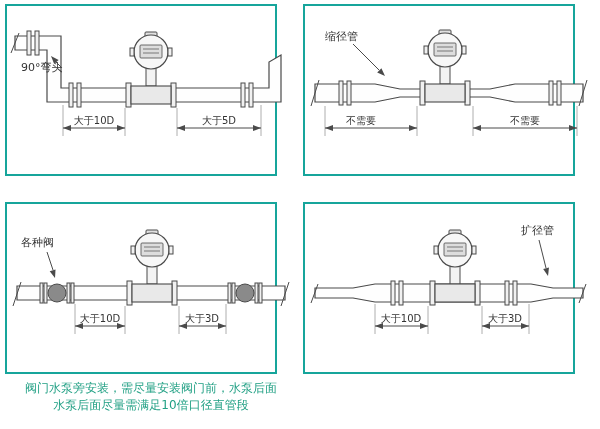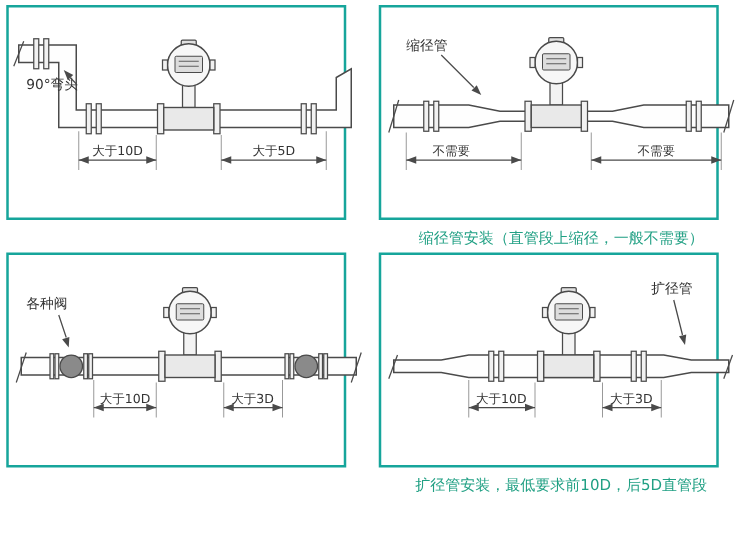--- a/index.html
+++ b/index.html
@@ -135,23 +135,20 @@
         <text class="dim-text" x="56" y="118">不需要</text>
 
         <line class="ext-line" x1="168" y1="100" x2="168" y2="130"></line>
         <line class="ext-line" x1="272" y1="100" x2="272" y2="130"></line>
         <line class="dim-line" x1="168" y1="122" x2="272" y2="122"></line>
         <polygon class="arrow" points="168,122 176,119 176,125"></polygon>
         <polygon class="arrow" points="272,122 264,119 264,125"></polygon>
         <text class="dim-text" x="220" y="118">不需要</text>
       </svg>
     </div>
-    <figcaption class="caption">
-      <div>缩径管安装（直管段上缩径，一般不需要）</div>
-    </figcaption>
   </figure>
 
   <figure class="cell">
     <div class="panel">
       <svg viewBox="0 0 288 168">
         <path class="pipe" d="M10,82 L278,82 L278,96 L10,96 Z"></path>
         <line class="pipe-break" x1="14" y1="78" x2="6" y2="102"></line>
         <line class="pipe-break" x1="282" y1="78" x2="274" y2="102"></line>
         <use href="#valvegroup" x="50" y="89"></use>
         <use href="#valvegroup" x="238" y="89"></use>
@@ -168,20 +165,24 @@
         <text class="dim-text" x="93" y="118">大于10D</text>
 
         <line class="ext-line" x1="172" y1="102" x2="172" y2="130"></line>
         <line class="ext-line" x1="219" y1="100" x2="219" y2="130"></line>
         <line class="dim-line" x1="172" y1="122" x2="219" y2="122"></line>
         <polygon class="arrow" points="172,122 180,119 180,125"></polygon>
         <polygon class="arrow" points="219,122 211,119 211,125"></polygon>
         <text class="dim-text" x="195" y="118">大于3D</text>
       </svg>
     </div>
+    <figcaption class="caption">
+      <div>阀门水泵旁安装，需尽量安装阀门前，水泵后面</div>
+      <div>水泵后面尽量需满足10倍口径直管段</div>
+    </figcaption>
   </figure>
 
   <figure class="cell">
     <div class="panel">
       <svg viewBox="0 0 288 168">
         <path class="pipe" d="M10,84 L48,84 L70,80 L226,80 L248,84 L278,84 L278,94 L248,94 L226,98 L70,98 L48,94 L10,94 Z"></path>
         <line class="pipe-break" x1="13" y1="80" x2="6" y2="99"></line>
         <line class="pipe-break" x1="281" y1="80" x2="274" y2="99"></line>
         <use href="#flangepair" x="92" y="89"></use>
         <use href="#flangepair" x="206" y="89"></use>
@@ -198,18 +199,15 @@
         <text class="dim-text" x="96" y="118">大于10D</text>
 
         <line class="ext-line" x1="177" y1="102" x2="177" y2="130"></line>
         <line class="ext-line" x1="224" y1="100" x2="224" y2="130"></line>
         <line class="dim-line" x1="177" y1="122" x2="224" y2="122"></line>
         <polygon class="arrow" points="177,122 185,119 185,125"></polygon>
         <polygon class="arrow" points="224,122 216,119 216,125"></polygon>
         <text class="dim-text" x="200" y="118">大于3D</text>
       </svg>
     </div>
-    <figcaption class="caption">
-      <div>扩径管安装，最低要求前10D，后5D直管段</div>
-    </figcaption>
   </figure>
 
 </div>
 
 </body></html>

